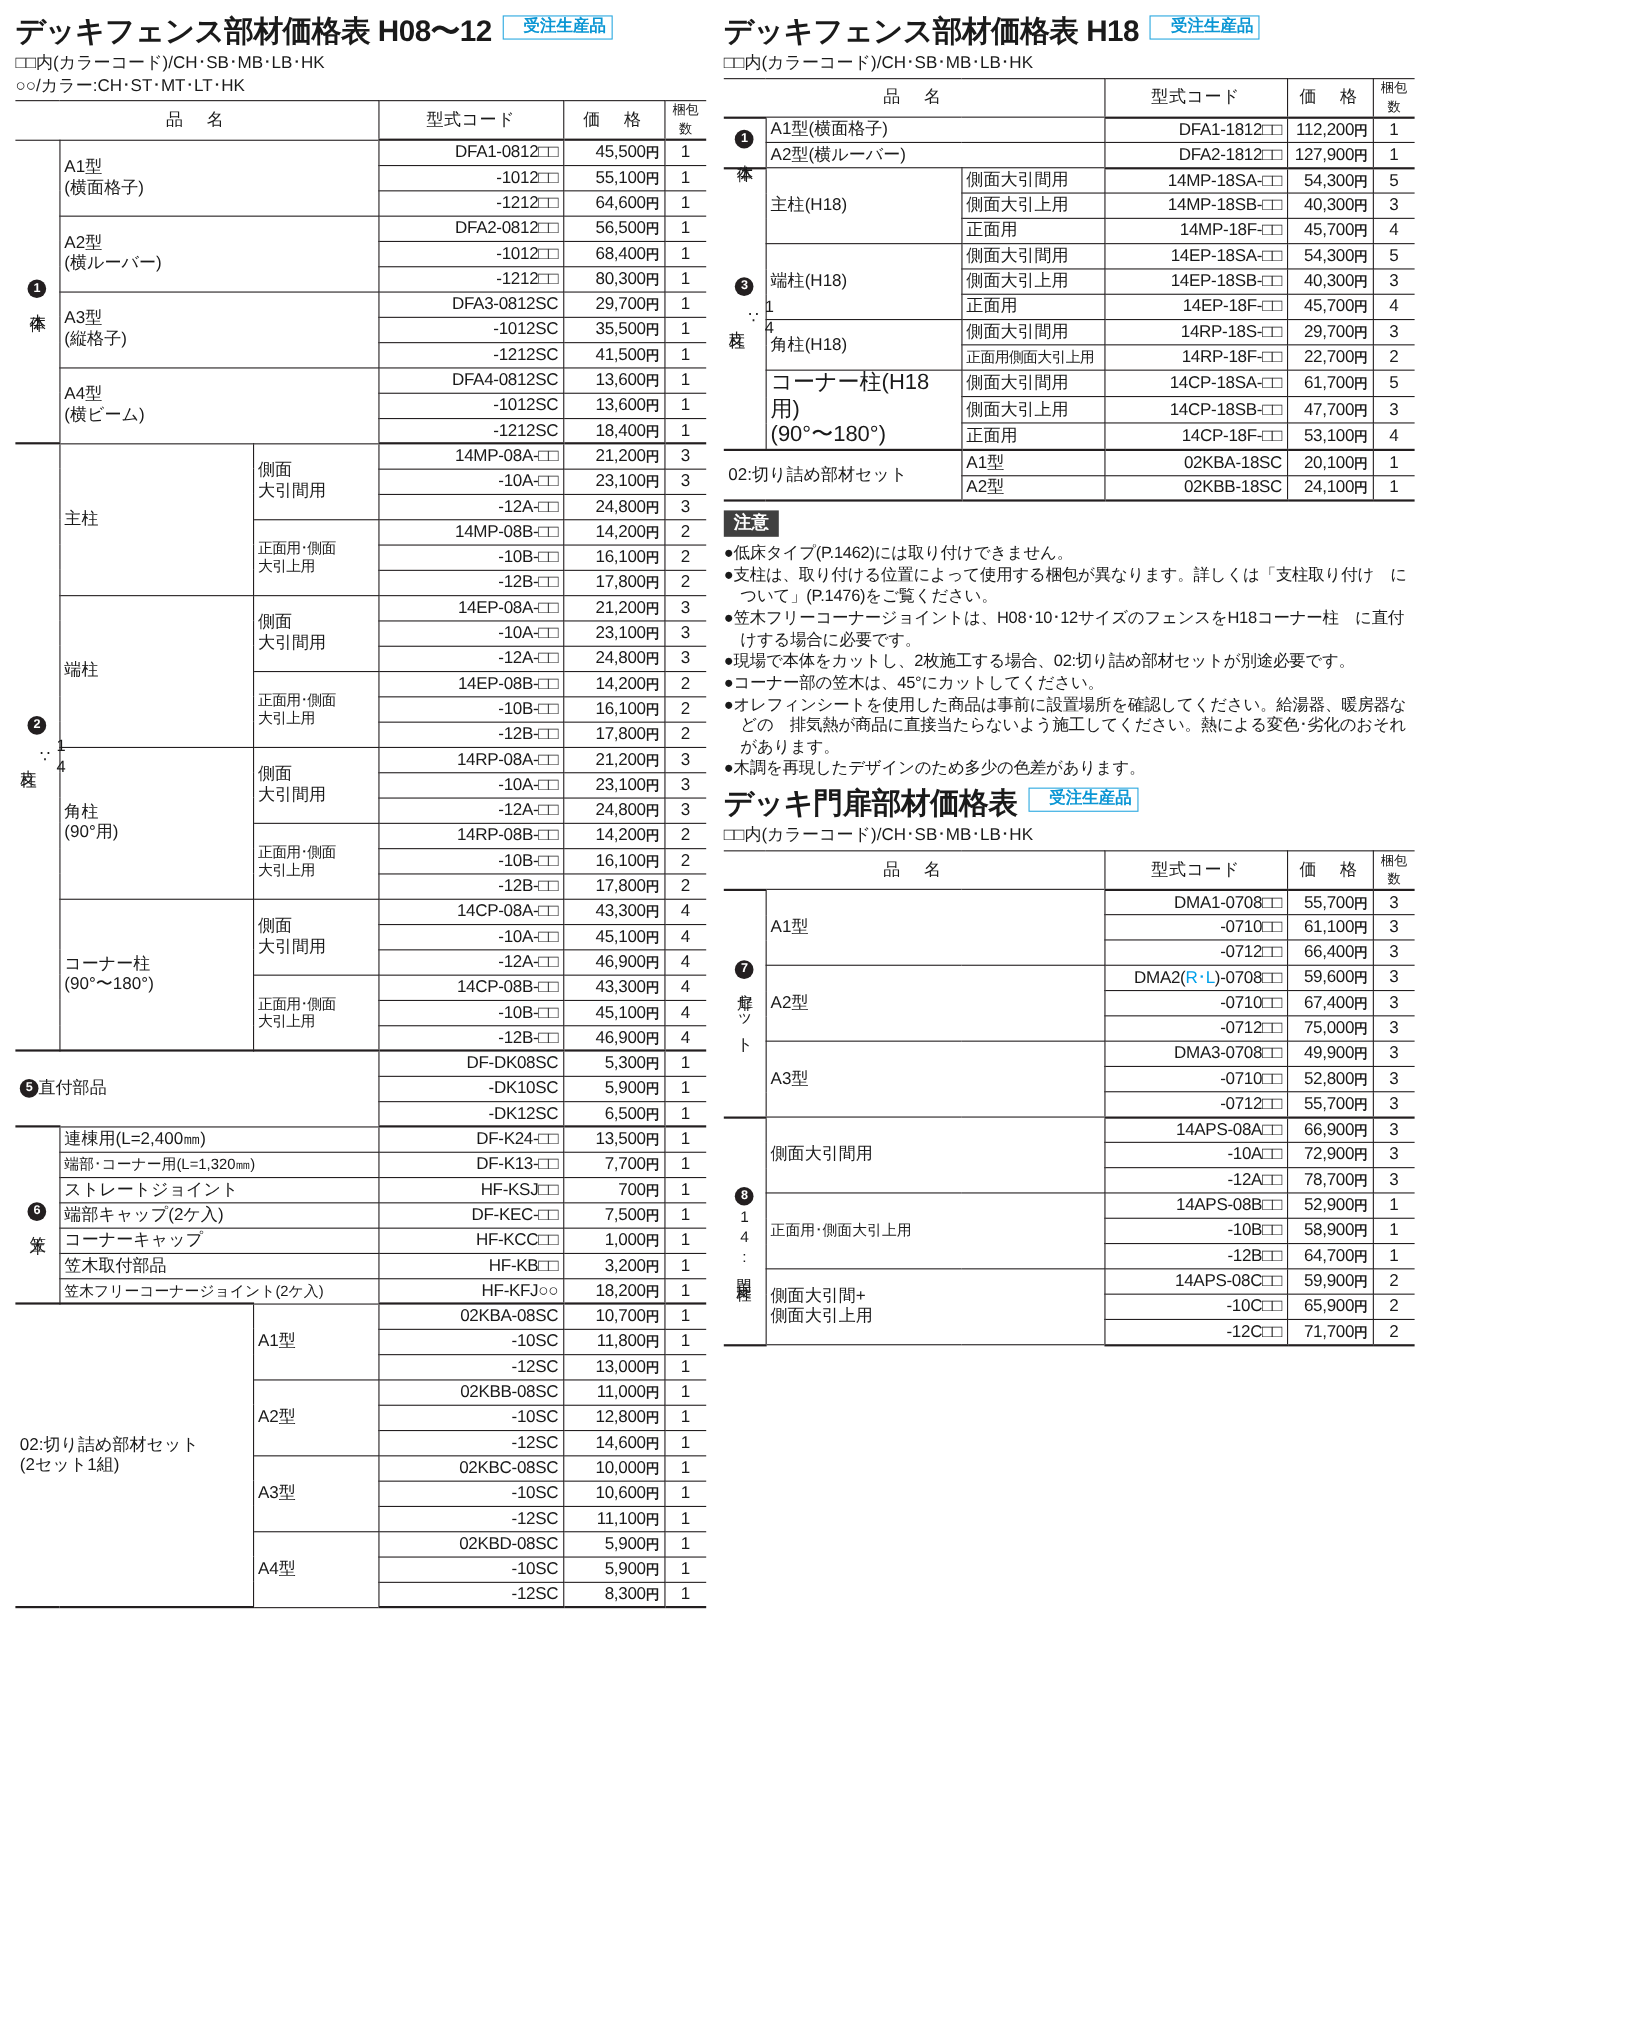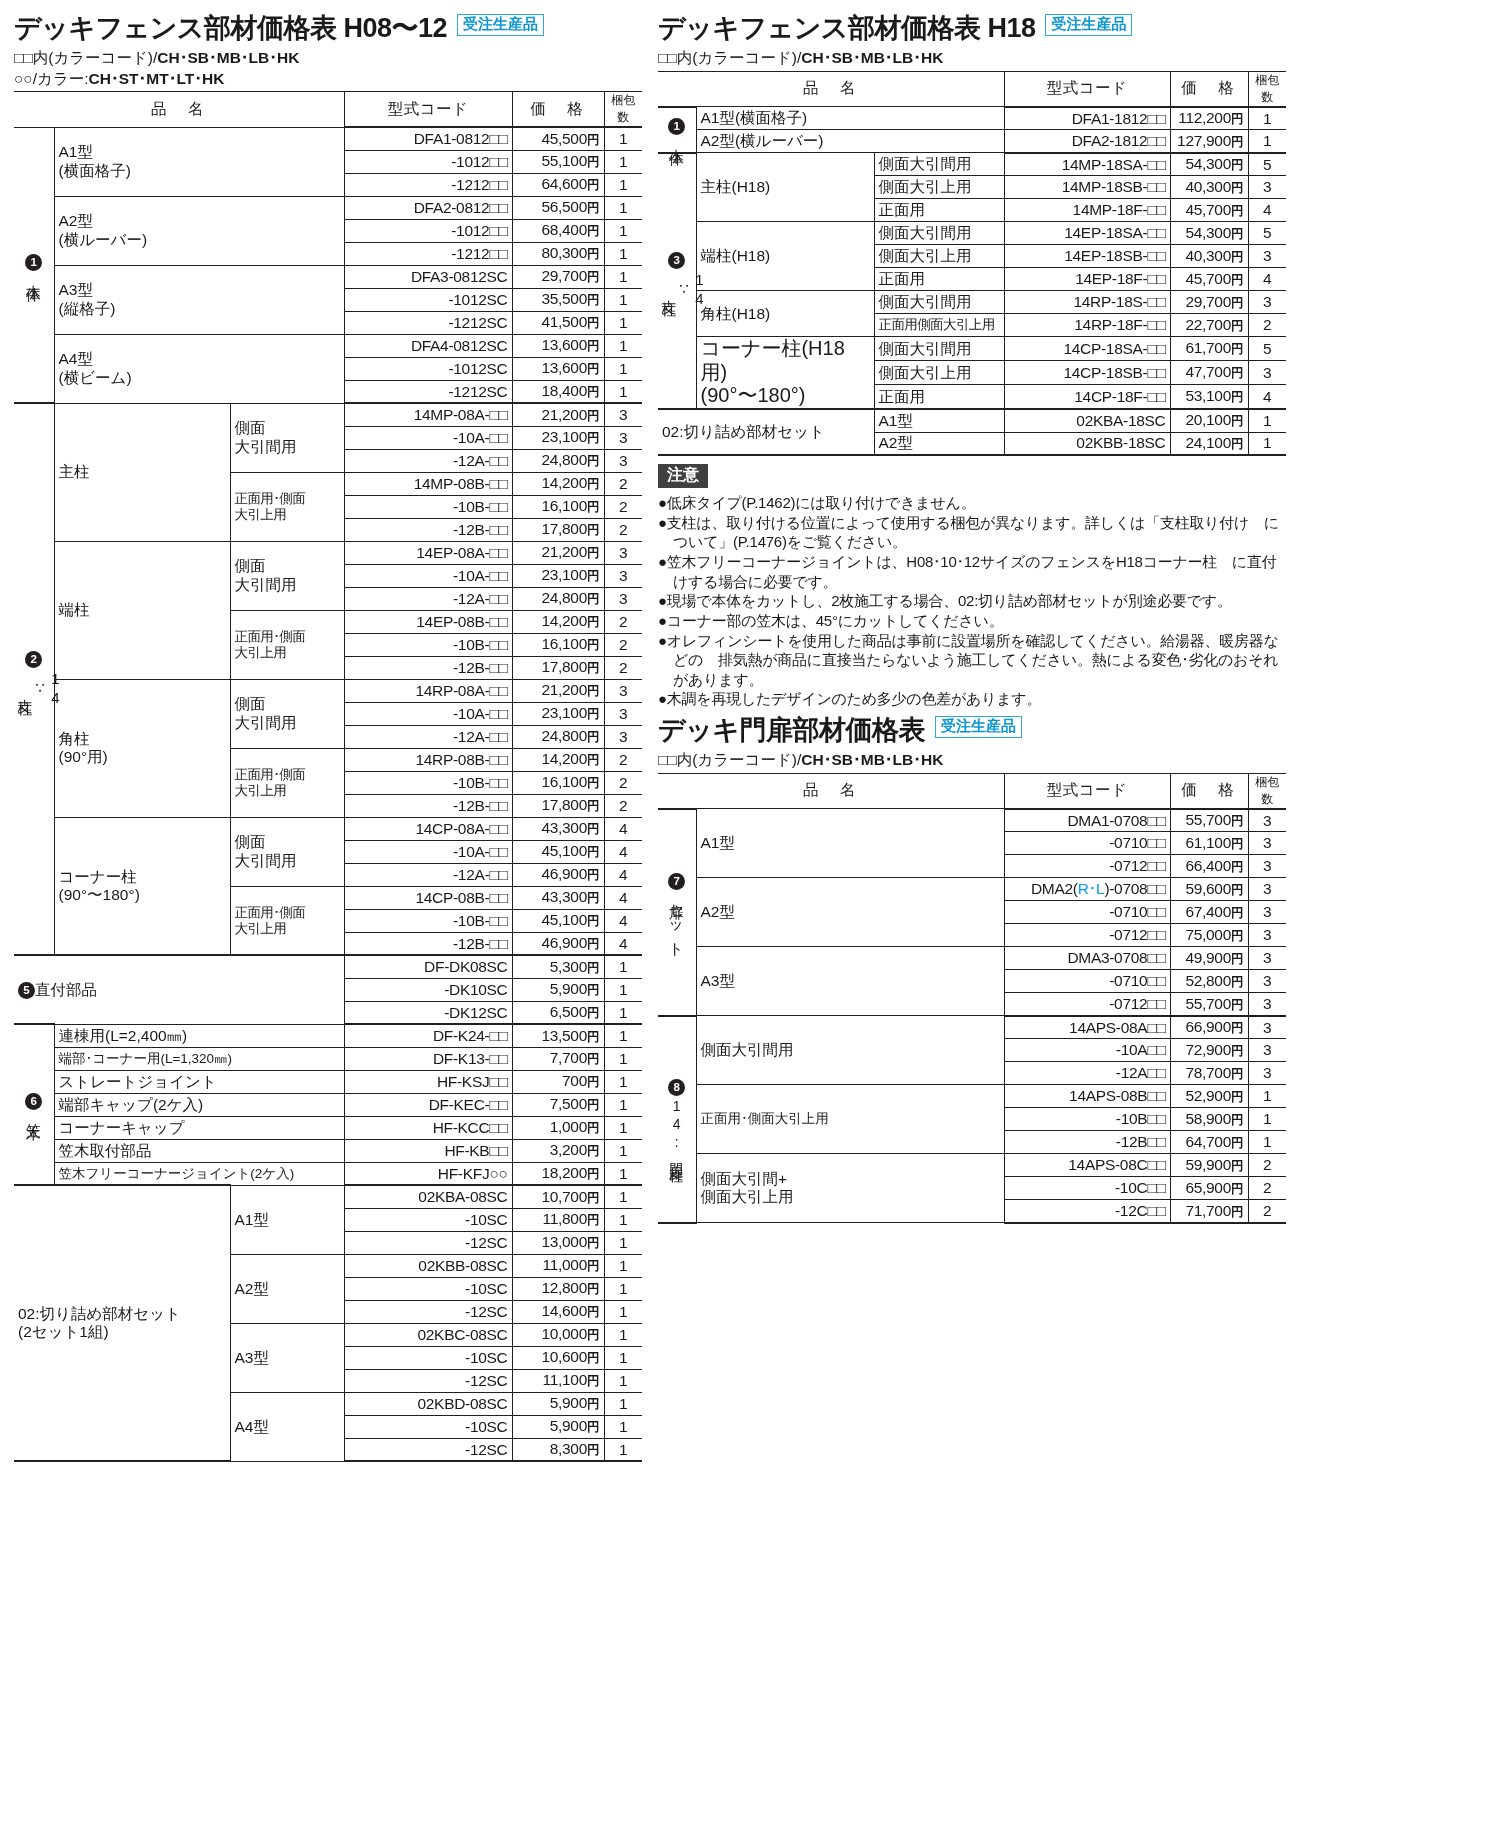--- a/index.html
+++ b/index.html
@@ -17,25 +17,25 @@
   .col-right { width:628px; margin-left:16px; }
 
   
   .sec-title-row { display:flex; align-items:flex-start; gap:10px; margin:0 0 6px 0; }
   .sec-title {
     font-size:27px; font-weight:bold; letter-spacing:-0.5px;
     line-height:1.05; white-space:nowrap;
   }
   .badge-order {
     border:1.5px solid #2aa8e0; color:#0b96d4;
-    font-size:15px; font-weight:bold; padding:1px 5px 2px 5px;
+    font-size:15px; font-weight:bold; padding:1px 5px 2px 18px;
     line-height:1.1; white-space:nowrap; margin-bottom:3px;
   }
   .color-note { font-size:15.5px; line-height:1.32; margin:0 0 2px 0; white-space:nowrap; }
-  .color-note b { font-weight:bold;margin-top:22px; }
+  .color-note b { font-weight:normal;margin-top:22px; }
 
   
   table.pt { border-collapse:collapse; width:100%; table-layout:fixed; }
   table.pt td, table.pt th {
     border:1px solid #231f20;
     padding:0 4px; font-size:15.5px; font-weight:normal;
     height:23px; vertical-align:middle; background:#fff;
   }
   .hdr td { text-align:center; font-size:16px; letter-spacing:3px; height:26px; }
   .hdr td.noLS { letter-spacing:0.5px; }

